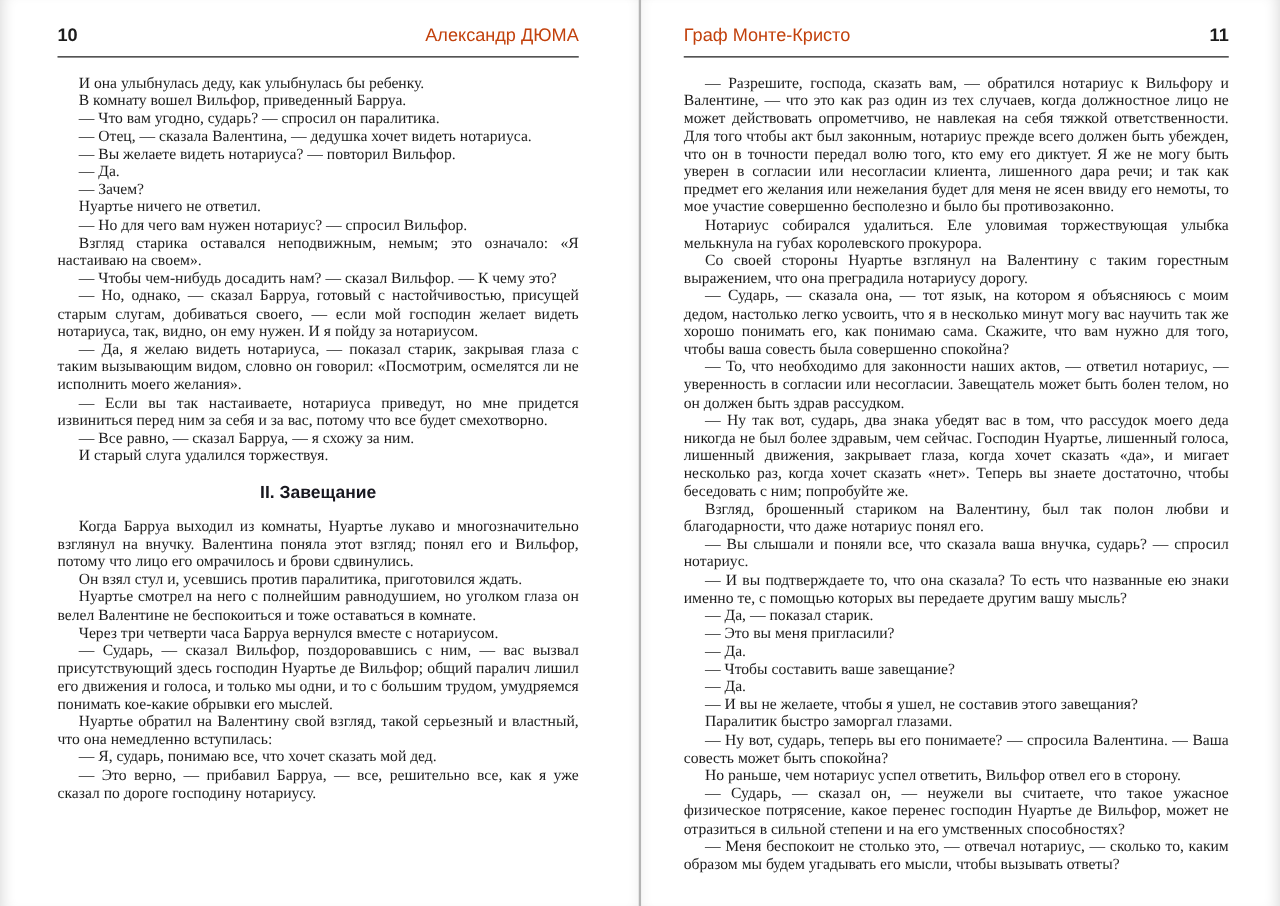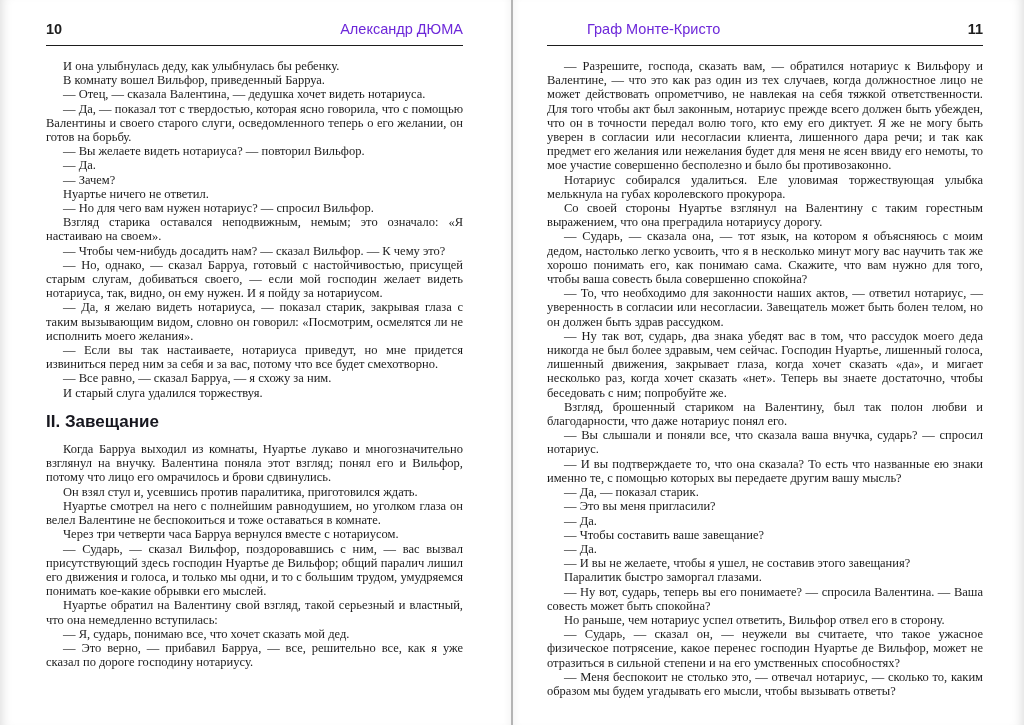--- a/index.html
+++ b/index.html
@@ -25,54 +25,55 @@
 
   .page-header {
     display: flex; justify-content: space-between; align-items: baseline;
     font-family: "Liberation Sans", sans-serif;
     font-size: 14.5px; color: #2b2b2b;
     padding-bottom: 8px;
     border-bottom: 1.5px solid #1d1d1d;
     margin-bottom: 13px;
   }
   .page-num { font-weight: 700; color: #1d1d1d; }
-  .running-title { font-weight: 400; color: #6d28d9; margin-left: 40px; }
+  .running-title { font-weight: 400; color: #c2410c; }
 
   .body-text {
     font-family: "Liberation Serif", serif;
     font-size: 12.5px;
     line-height: 14.2px;
     color: #1c1c1c;
     text-align: justify;
   }
   .body-text p { text-indent: 17px; margin: 0; }
 
   .chapter-heading {
     font-family: "Liberation Sans", sans-serif;
-    font-size: 17px; font-weight: 700;
+    font-size: 14px; font-weight: 700;
+    text-align: center;
     color: #17171f;
     margin: 15px 0 13px 0;
   }
 </style>
 </head>
 <body>
 
 <div class="spread">
 
   <section class="page left">
     <header class="page-header">
       <span class="page-num">10</span>
       <span class="running-title">Александр ДЮМА</span>
     </header>
     <div class="body-text">
       <div>
           <p>И она улыбнулась деду, как улыбнулась бы ребенку.</p>
           <p>В комнату вошел Вильфор, приведенный Барруа.</p>
+          <p>— Что вам угодно, сударь? — спросил он паралитика.</p>
           <p>— Отец, — сказала Валентина, — дедушка хочет видеть нотариуса.</p>
-          <p>— Да, — показал тот с твердостью, которая ясно говорила, что с помощью Валентины и своего старого слуги, осведомленного теперь о его желании, он готов на борьбу.</p>
           <p>— Вы желаете видеть нотариуса? — повторил Вильфор.</p>
           <p>— Да.</p>
           <p>— Зачем?</p>
           <p>Нуартье ничего не ответил.</p>
           <p>— Но для чего вам нужен нотариус? — спросил Вильфор.</p>
           <p>Взгляд старика оставался неподвижным, немым; это означало: «Я настаиваю на своем».</p>
           <p>— Чтобы чем-нибудь досадить нам? — сказал Вильфор. — К чему это?</p>
           <p>— Но, однако, — сказал Барруа, готовый с настойчивостью, присущей старым слугам, добиваться своего, — если мой господин желает видеть нотариуса, так, видно, он ему нужен. И я пойду за нотариусом.</p>
           <p>— Да, я желаю видеть нотариуса, — показал старик, закрывая глаза с таким вызывающим видом, словно он говорил: «Посмотрим, осмелятся ли не исполнить моего желания».</p>
           <p>— Если вы так настаиваете, нотариуса приведут, но мне придется извиниться перед ним за себя и за вас, потому что все будет смехотворно.</p>

